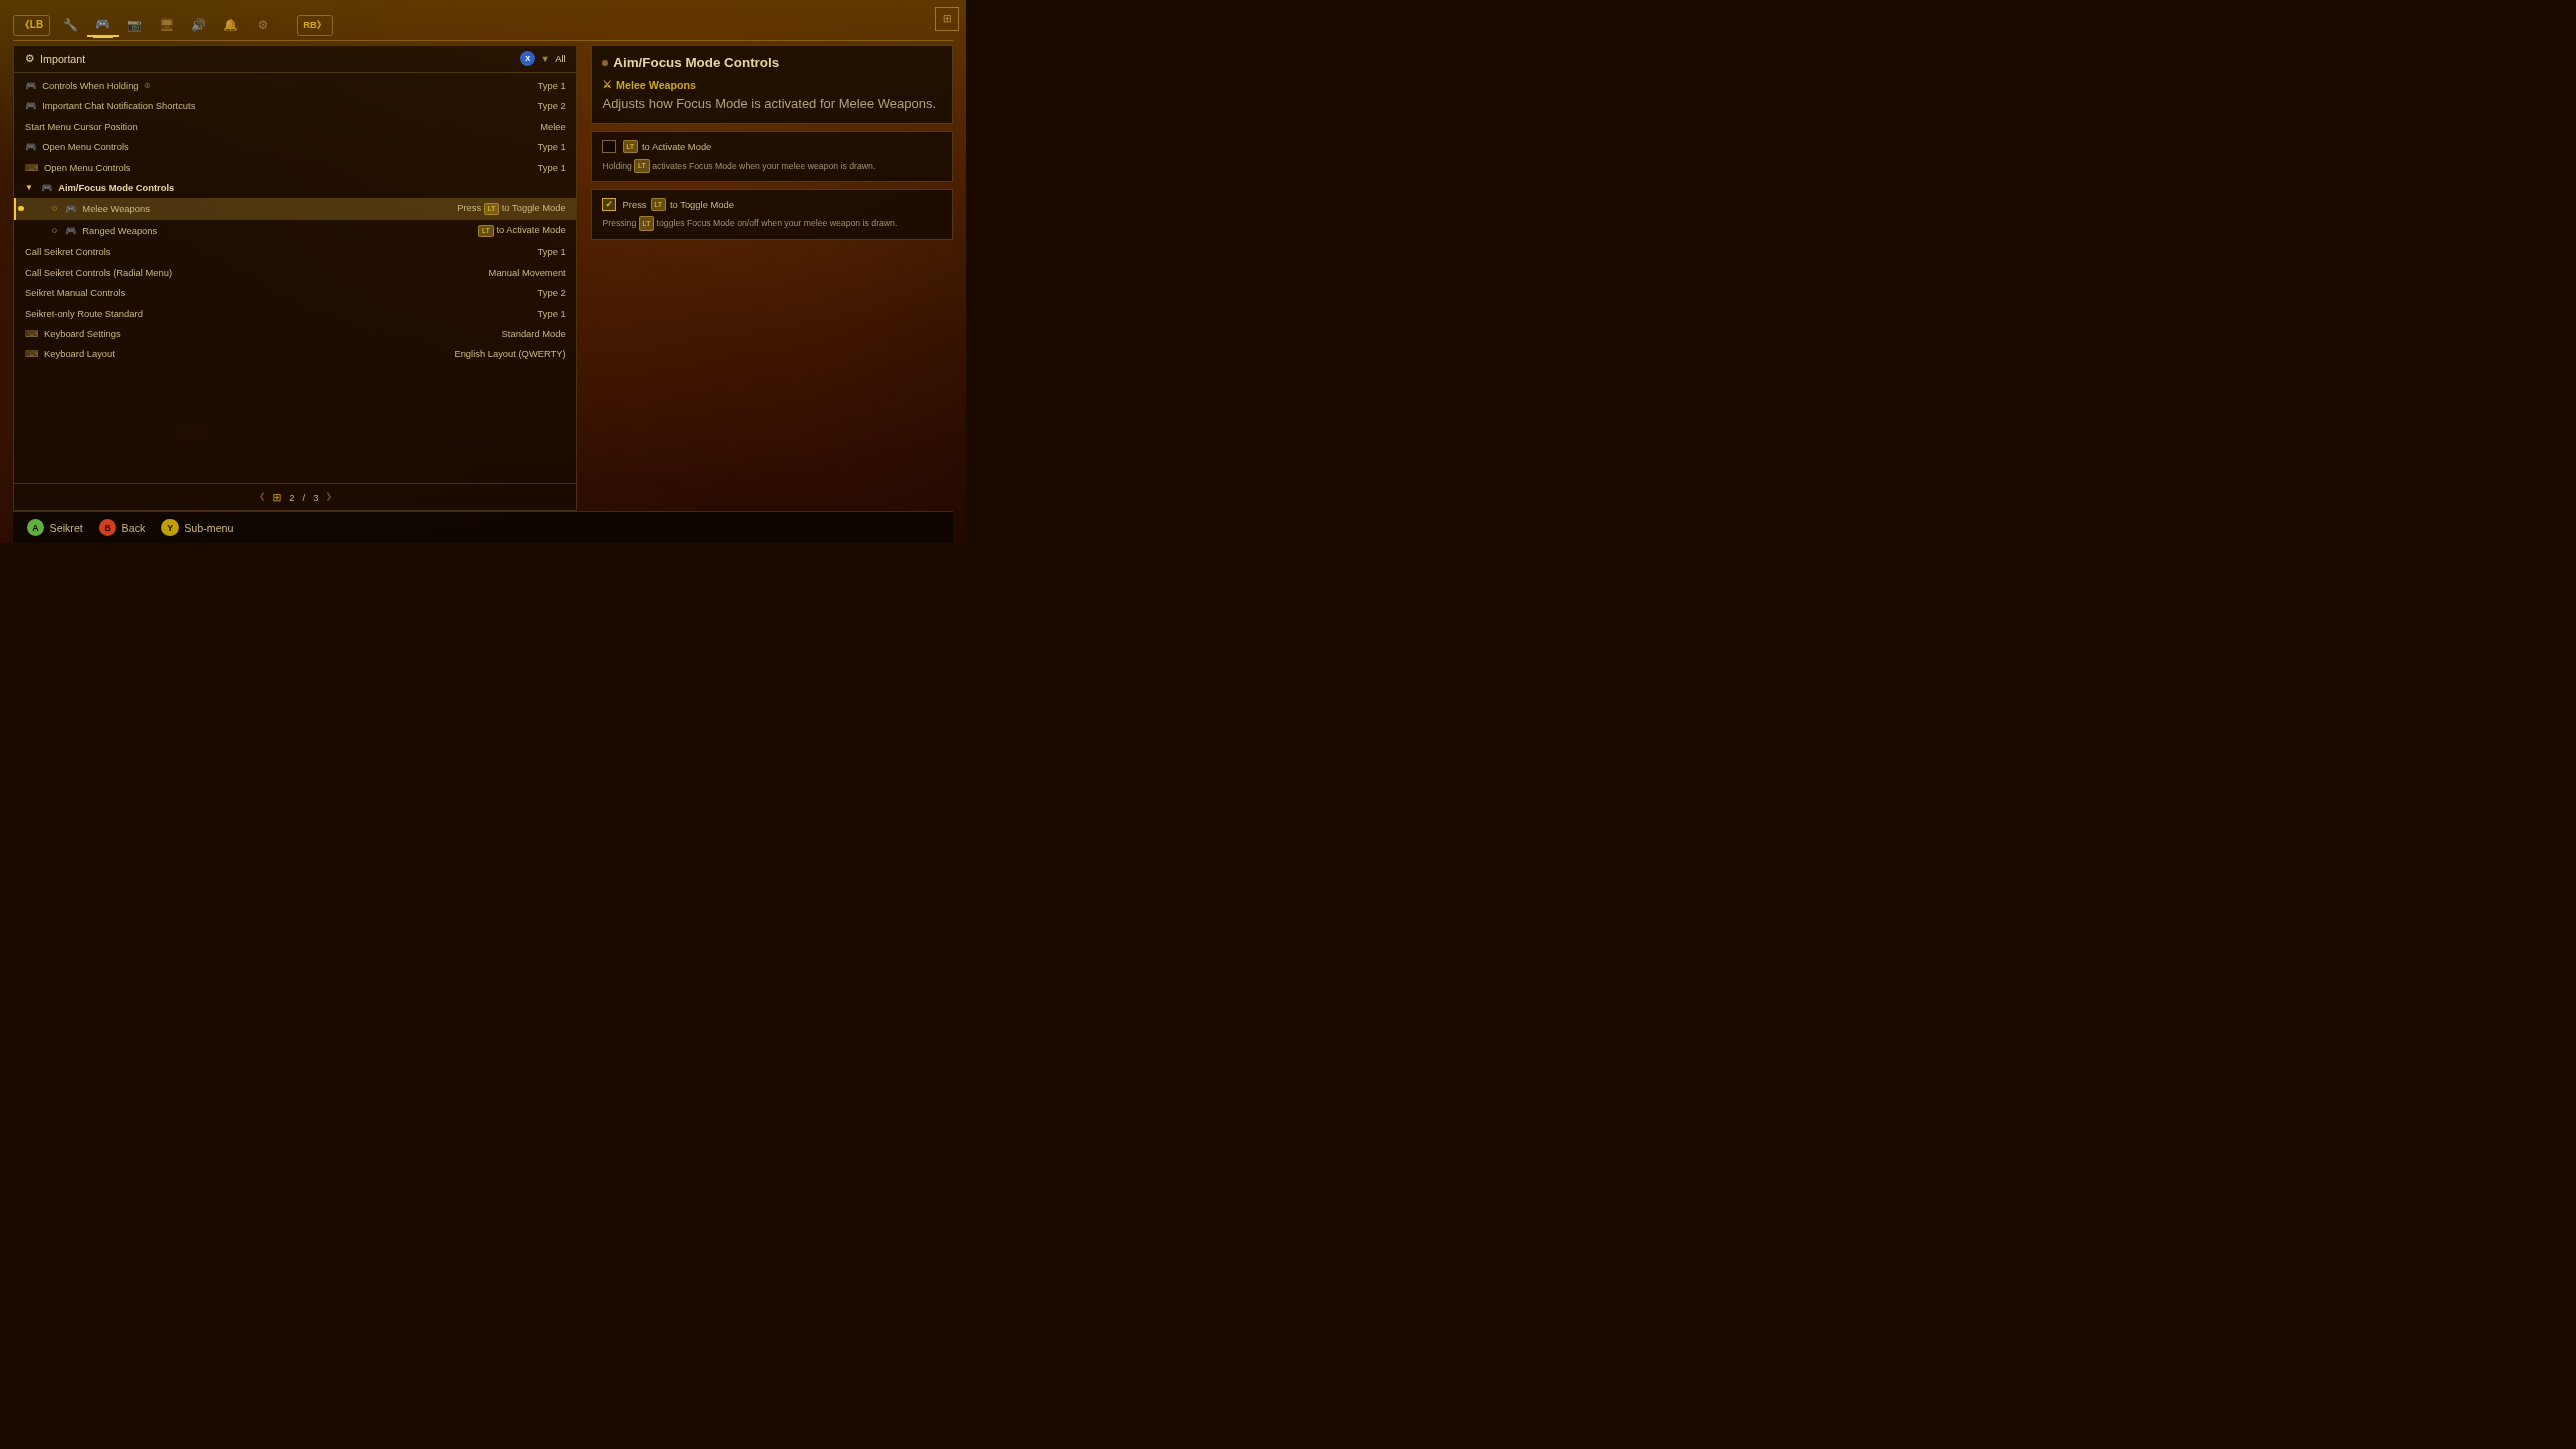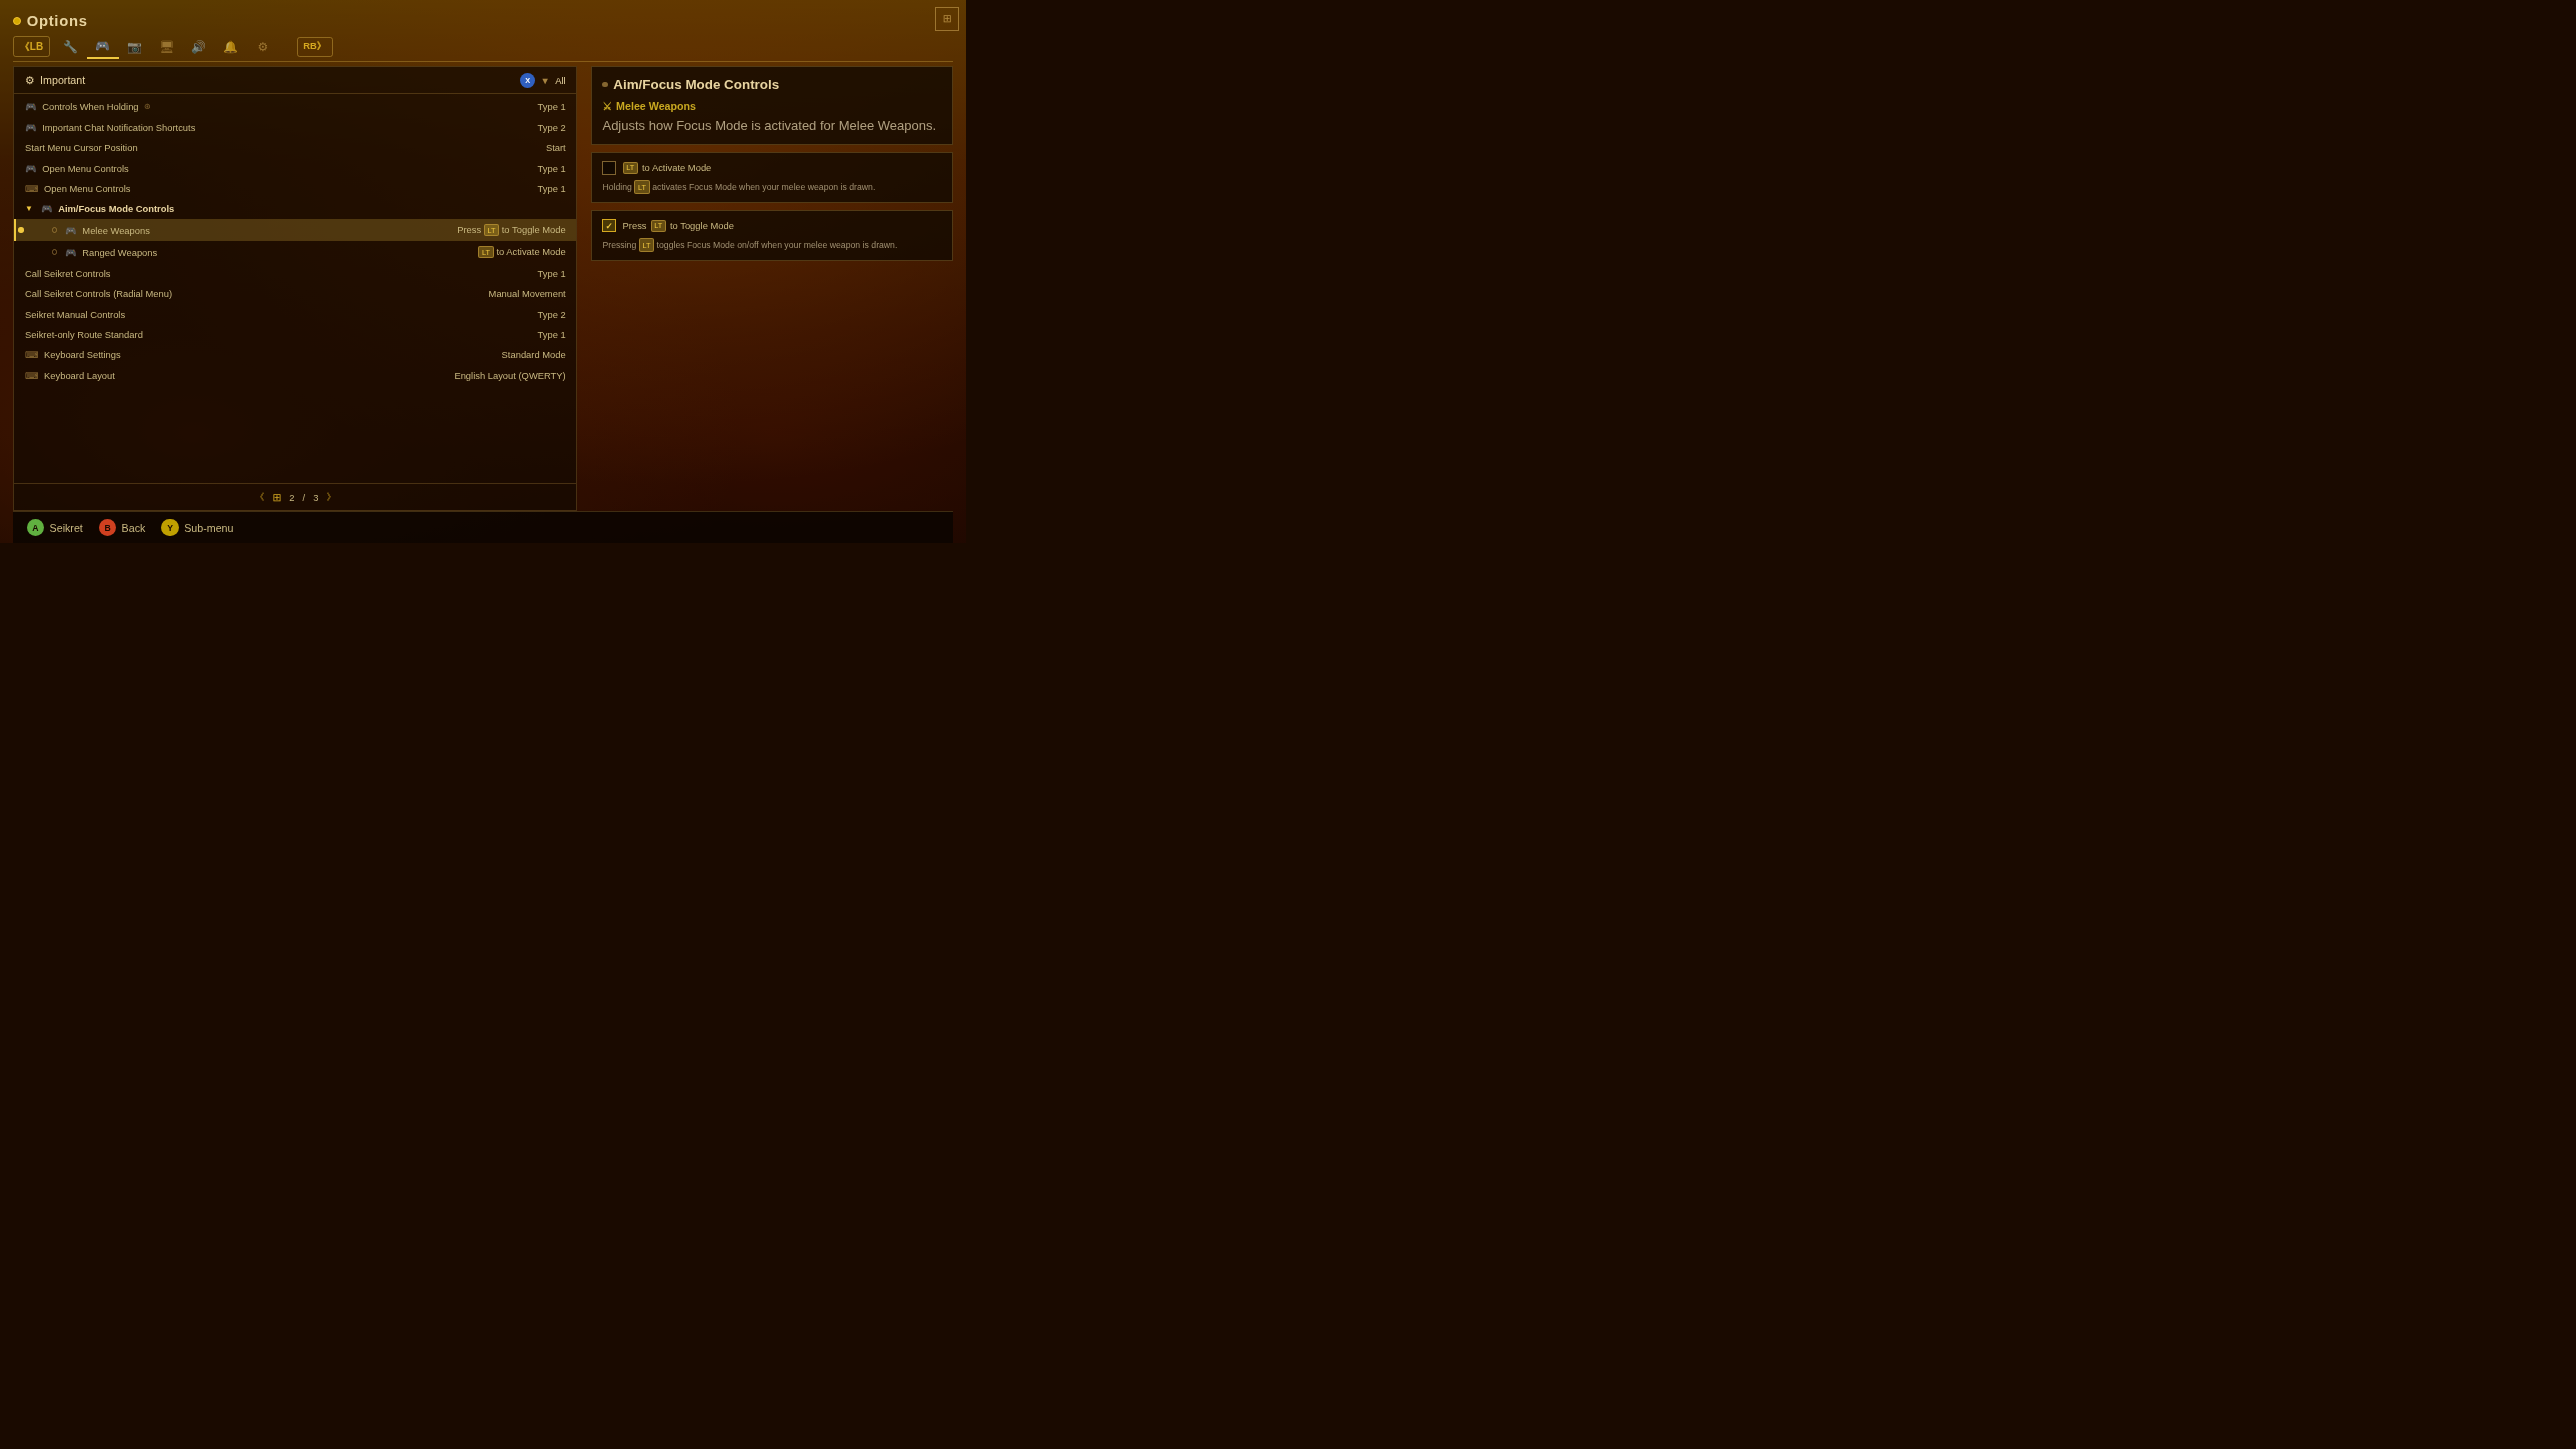--- a/index.html
+++ b/index.html
@@ -451,24 +451,20 @@
 
 <div class="bg"></div>
 <div class="bg-overlay"></div>
 
 <div class="top-right-icon">
   <span>⊞</span>
 </div>
 
 <div class="main-container">
 
-  <div class="options-header">
-    <div class="options-dot"></div>
-    <span class="options-title">Options</span>
-  </div>
 
   <div class="tab-bar">
     <div class="lb-btn">《LB</div>
 
     <div class="tab-icon">
       <span>🔧</span>
     </div>
     <div class="tab-icon active">
       <span>🎮</span>
     </div>
@@ -525,21 +521,21 @@
             <span class="setting-icon">🎮</span>
             <span>Important Chat Notification Shortcuts</span>
           </div>
           <span class="setting-value">Type 2</span>
         </div>
 
         <div class="setting-row">
           <div class="setting-label">
             <span>Start Menu Cursor Position</span>
           </div>
-          <span class="setting-value">Start</span>
+          <span class="setting-value">Melee</span>
         </div>
 
         <div class="setting-row">
           <div class="setting-label">
             <span class="setting-icon">🎮</span>
             <span>Open Menu Controls</span>
           </div>
           <span class="setting-value">Type 1</span>
         </div>
 

